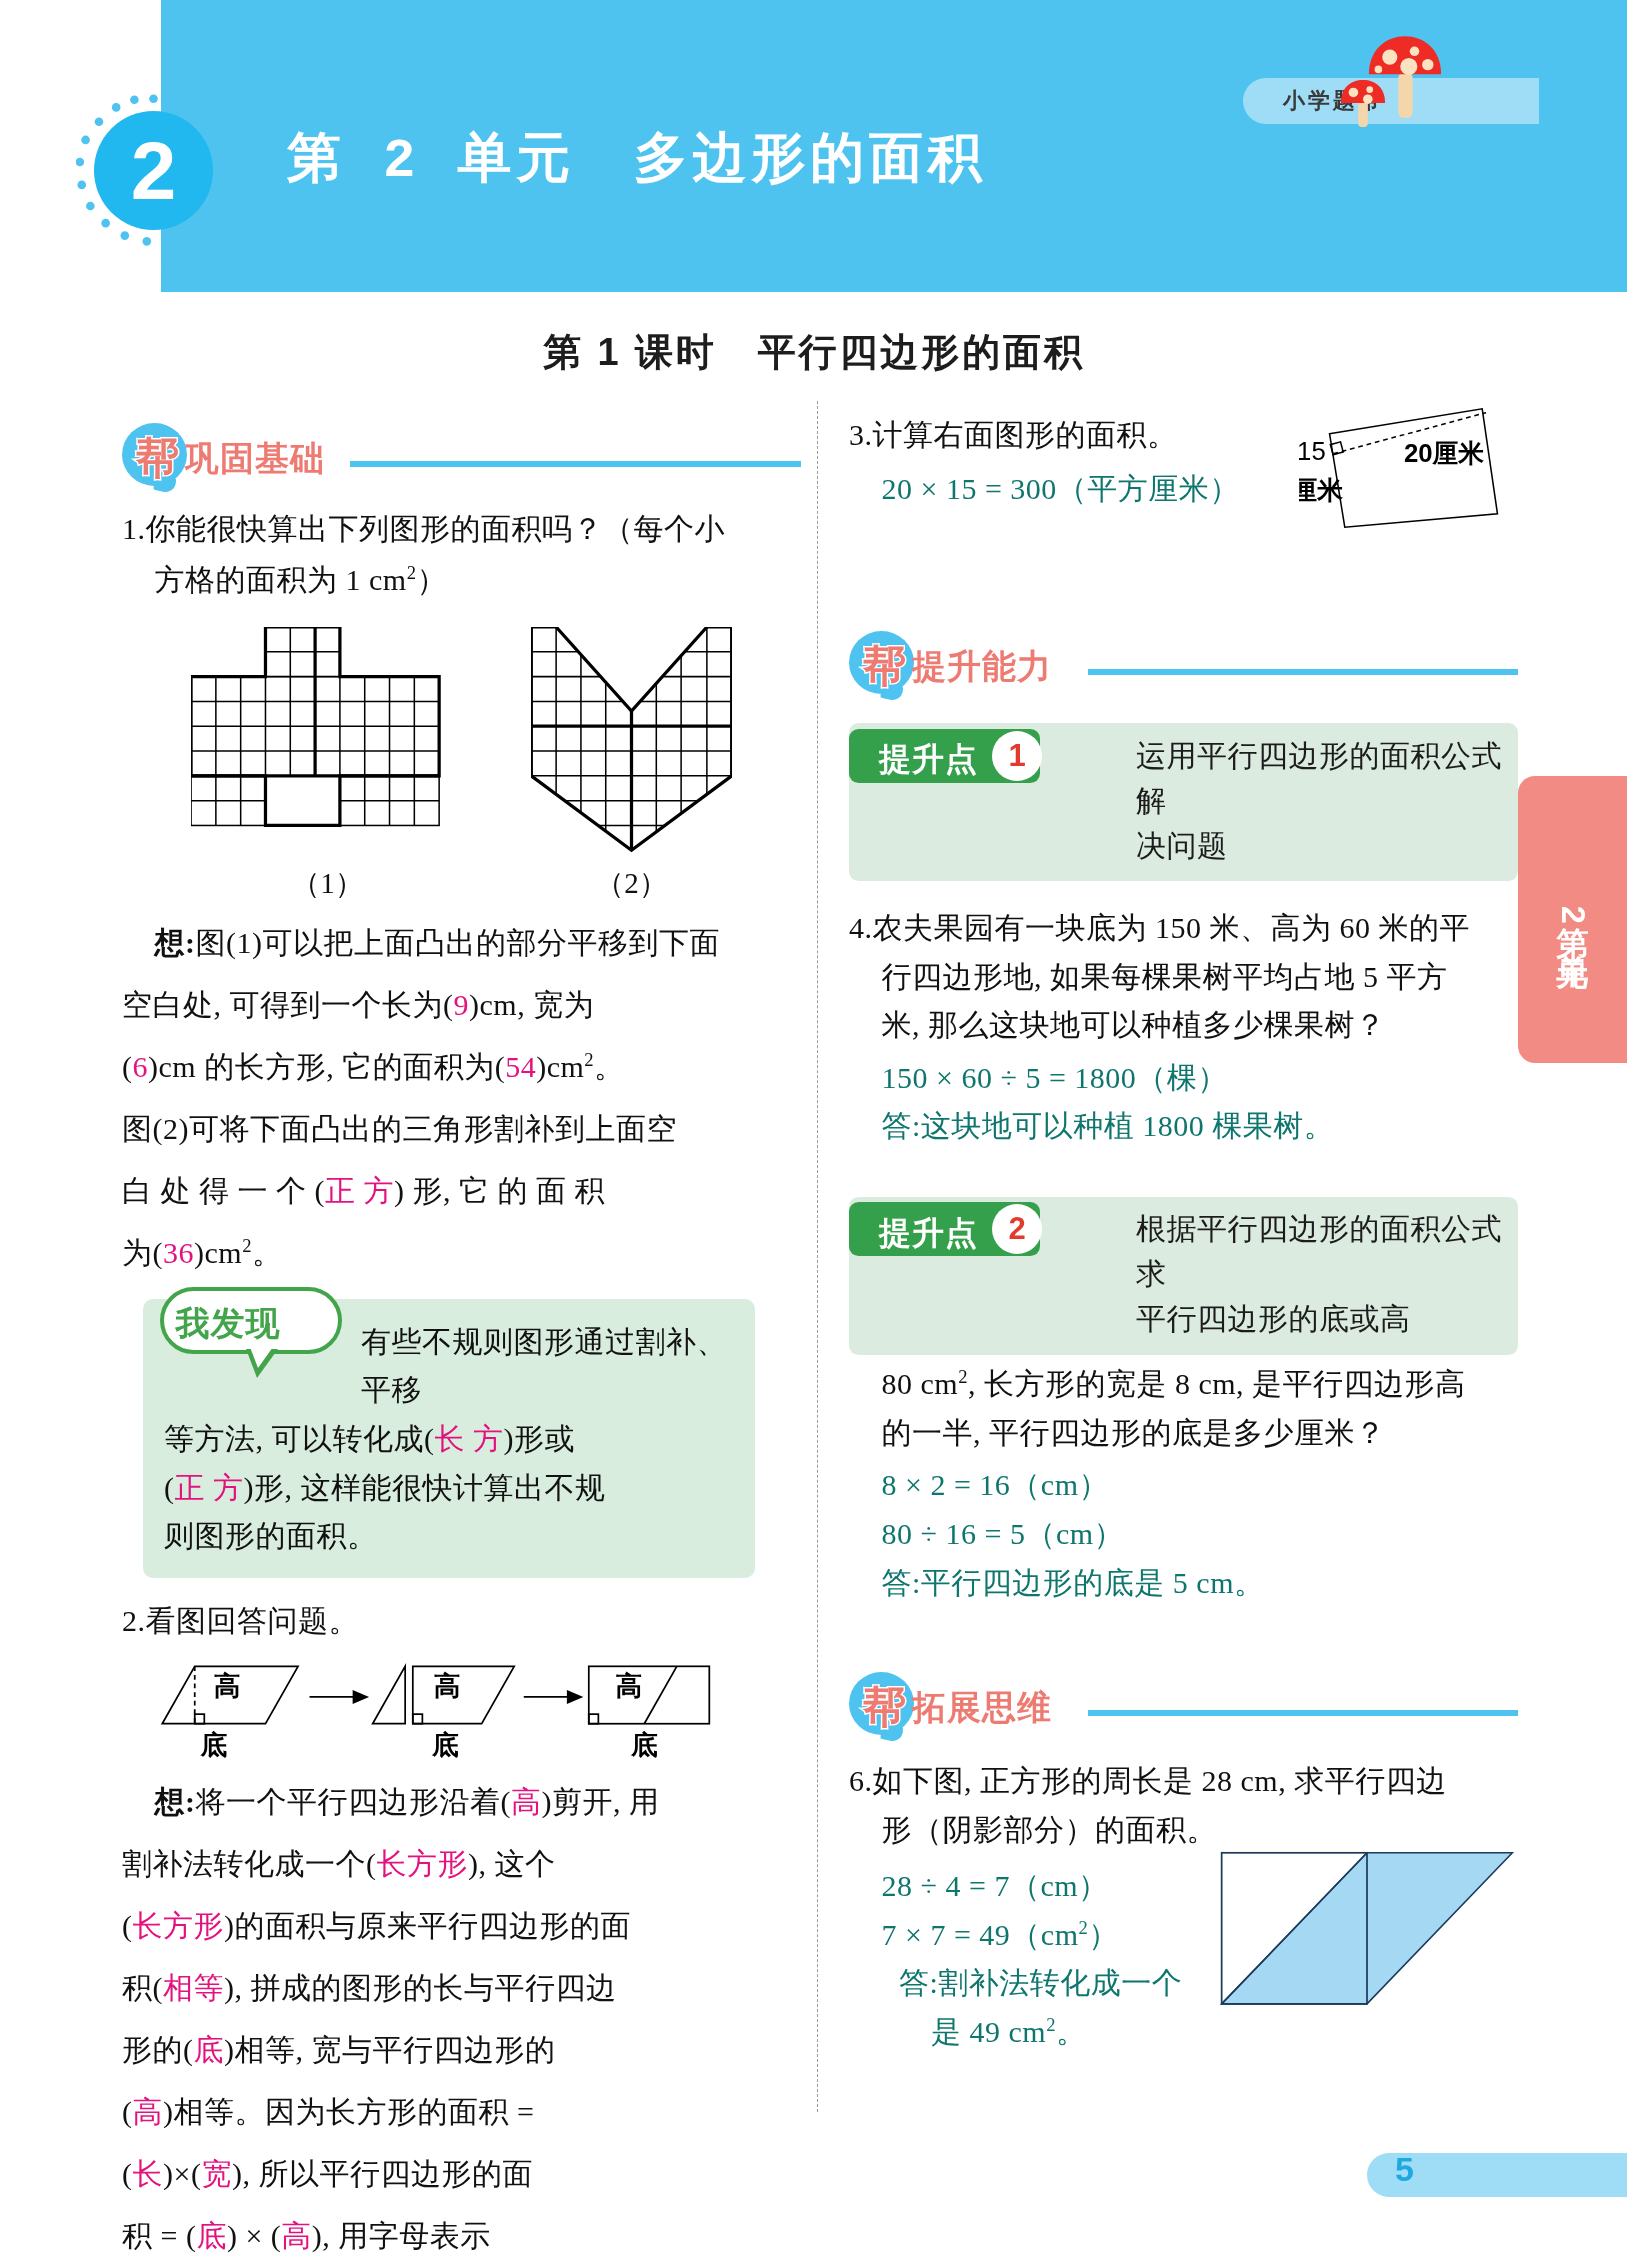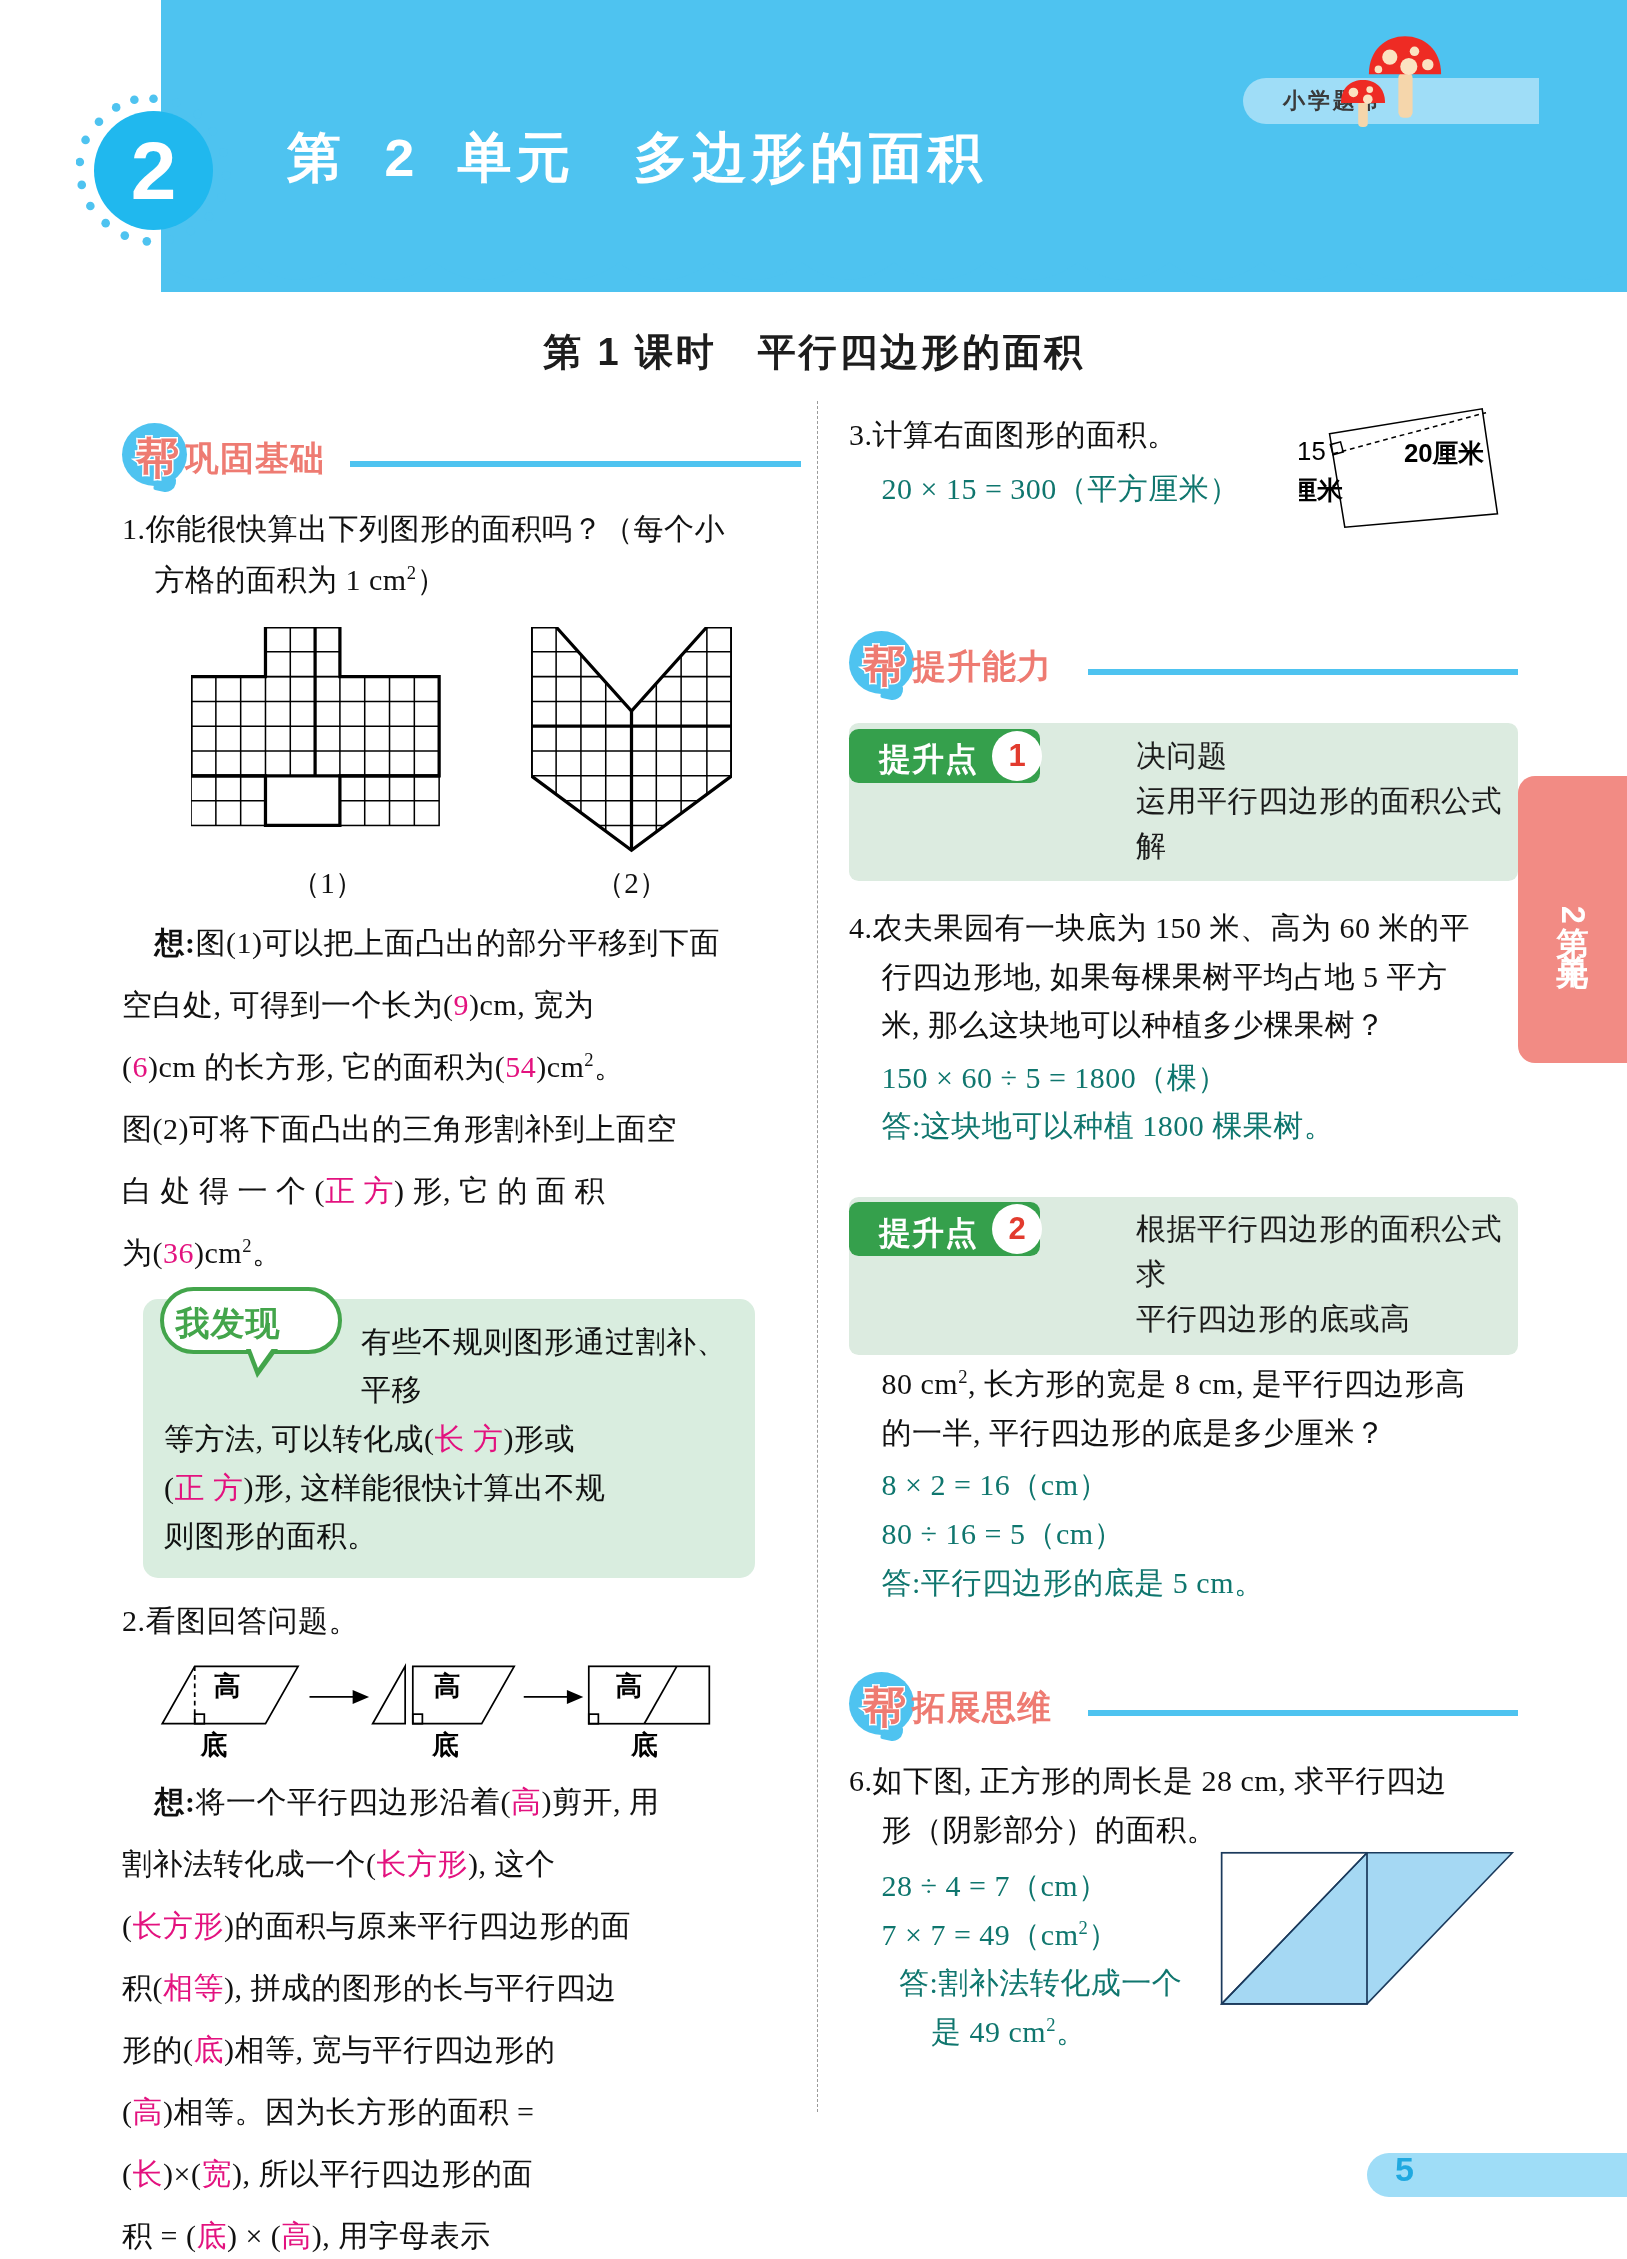--- a/index.html
+++ b/index.html
@@ -107,21 +107,21 @@
 
   
   .fig { display:block; margin: 7.6px auto; }
   .figcap {
     text-align:center; font-size:29px; color:#111;
   }
 
   
   #discover-box {
     position:relative; margin: 21px 0 0 21px; width: 612px; min-height: 222px;
-    background:#D9EDDF; border-radius: 15px; padding: 19px 21px 17px 21px;
+    background:#D9EDDF; border-radius: 10px; padding: 19px 21px 17px 21px;
   }
   #discover-bubble {
     position:absolute; left: 17px; top: -11.5px; width: 182px; height: 67px;
     border: 4.8px solid #43A54B; border-radius: 34px; background:#ffffff;
   }
   #discover-bubble-tail {
     position:absolute; left: 103px; top: 50px; width: 0; height:0;
     border-left: 11.5px solid transparent; border-right: 21px solid transparent;
     border-top: 29px solid #43A54B;
   }
@@ -497,22 +497,22 @@
       <div class="sec-bubble"></div>
       <div class="sec-bang">帮</div>
       <div class="sec-label">提升能力</div>
       <div class="sec-rule"></div>
     </div>
 
     <div class="tip">
       <div class="tip-badge"></div>
       <div class="tip-badge-text">提升点</div>
       <div class="tip-circle">1</div>
+      <div class="tip-text">运用平行四边形的面积公式解</div>
       <div class="tip-text">决问题</div>
-      <div class="tip-text">运用平行四边形的面积公式解</div>
     </div>
 
     <div class="q hang" style="margin-top:23px">
       <span>4.</span><span>农夫果园有一块底为 150 米、高为 60 米的平</span>
     </div>
     <div class="q indent" style="margin-top:0">行四边形地, 如果每棵果树平均占地 5 平方</div>
     <div class="q indent" style="margin-top:0">米, 那么这块地可以种植多少棵果树？</div>
     <div class="ans" style="padding-left:32.5px; margin-top:3.8px">150 × 60 ÷ 5 = 1800（棵）</div>
     <div class="ans" style="padding-left:32.5px">答:这块地可以种植 1800 棵果树。</div>
 

